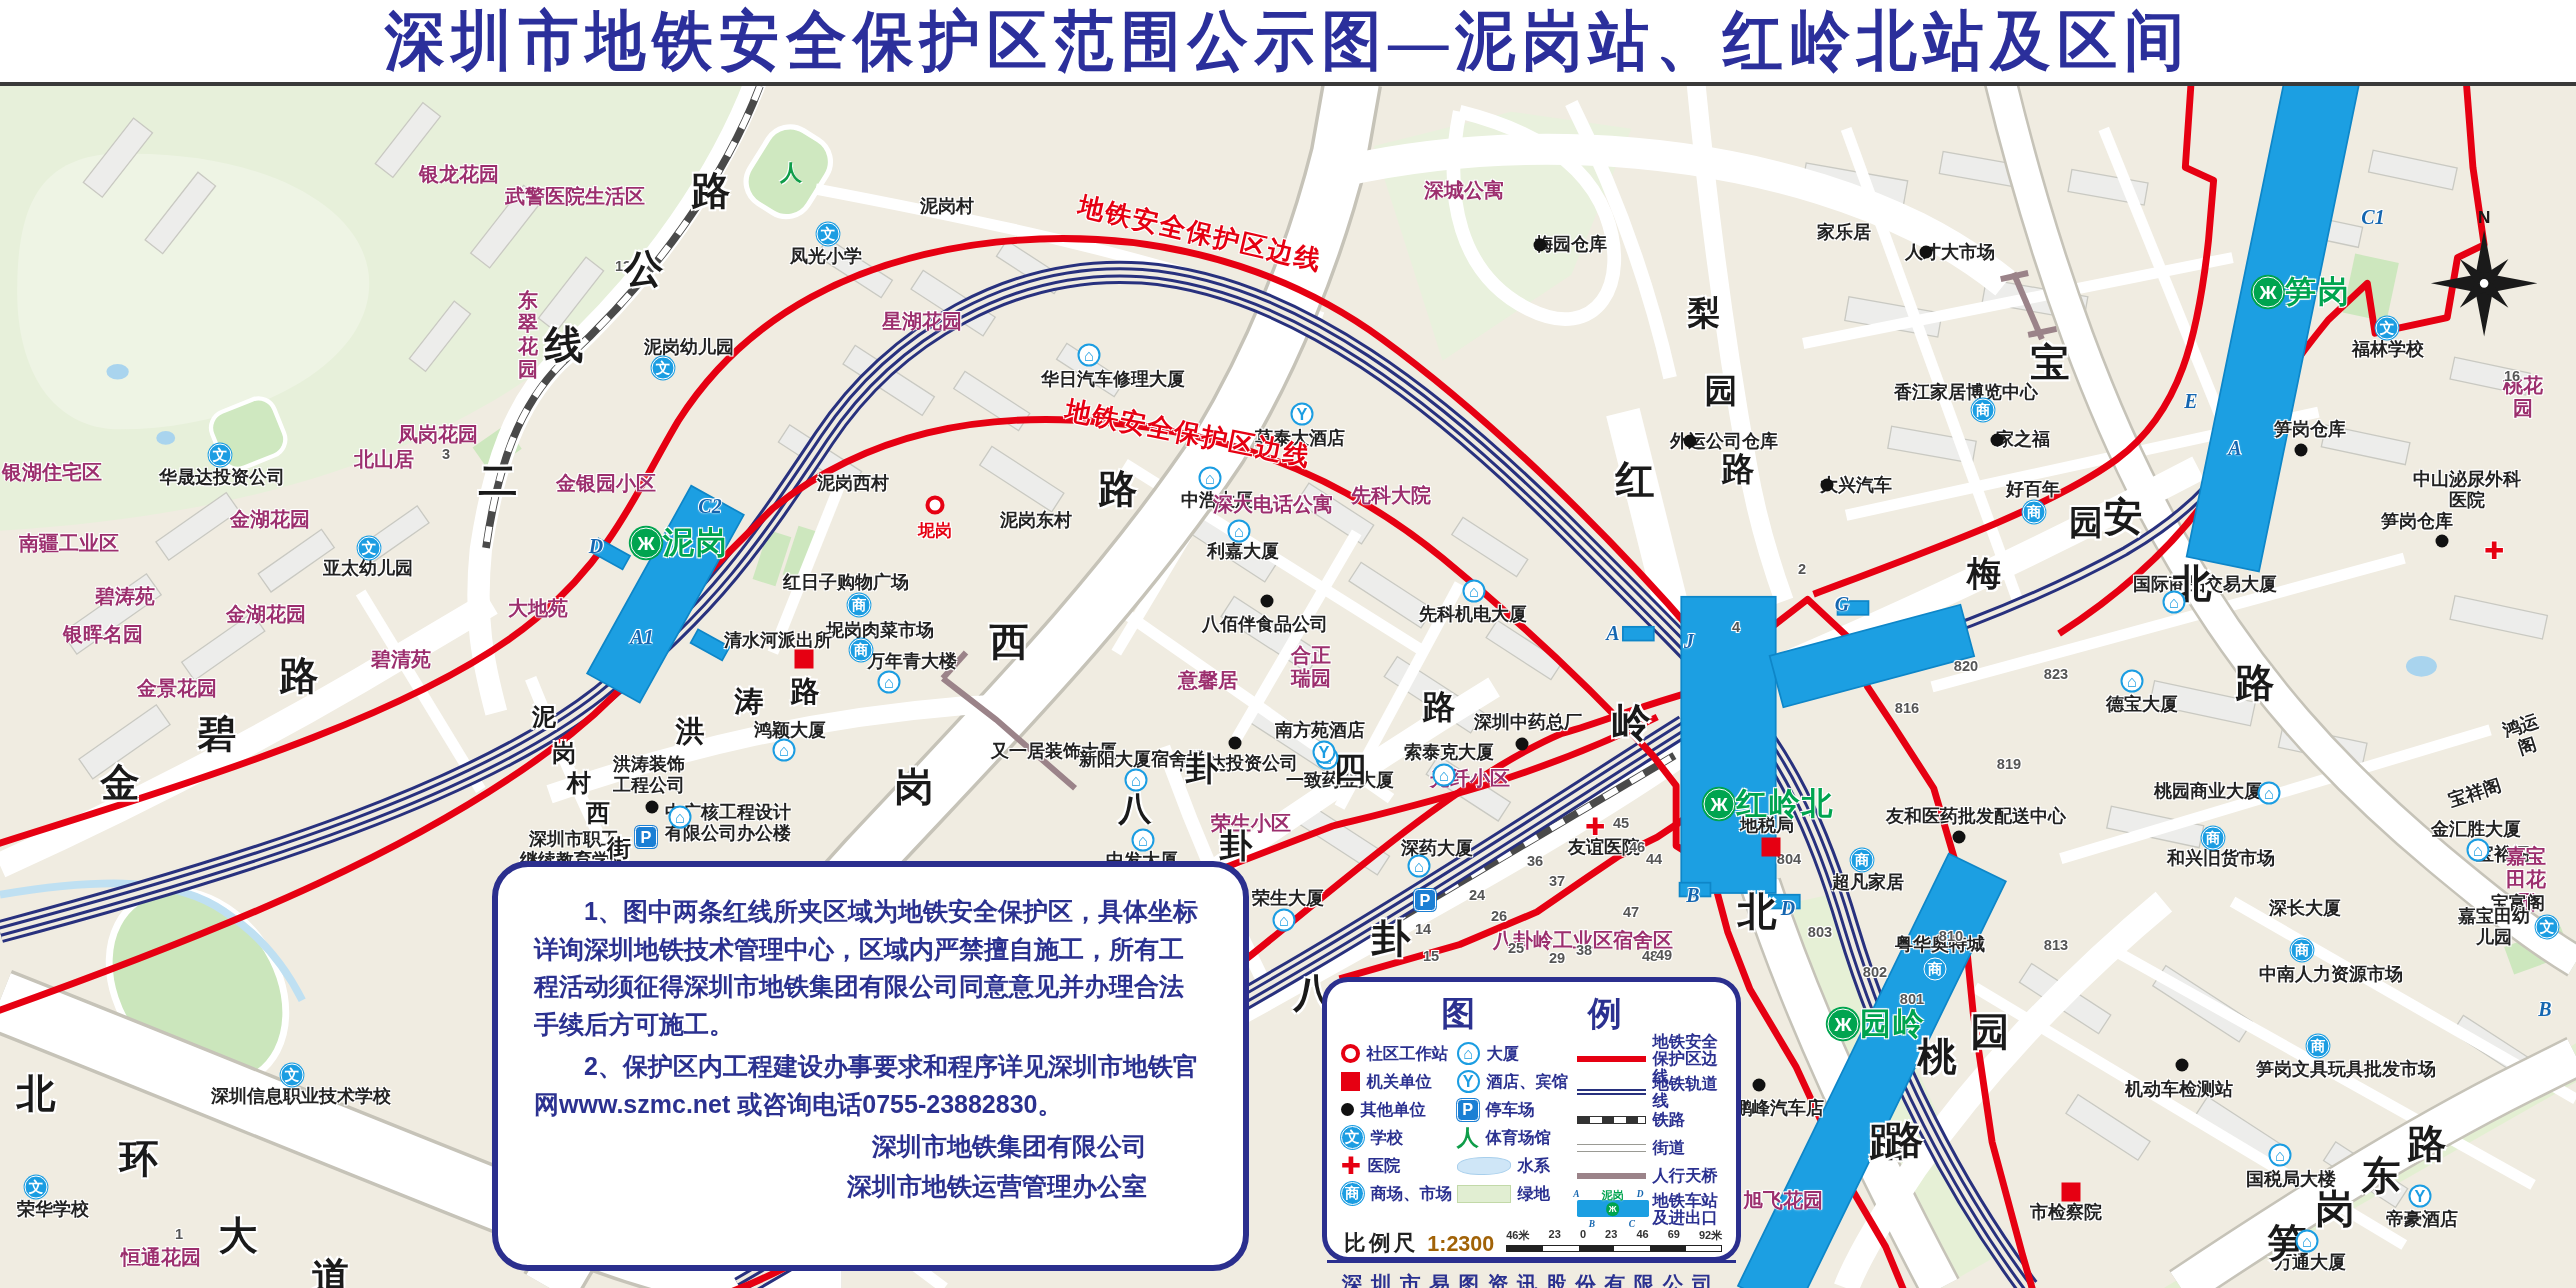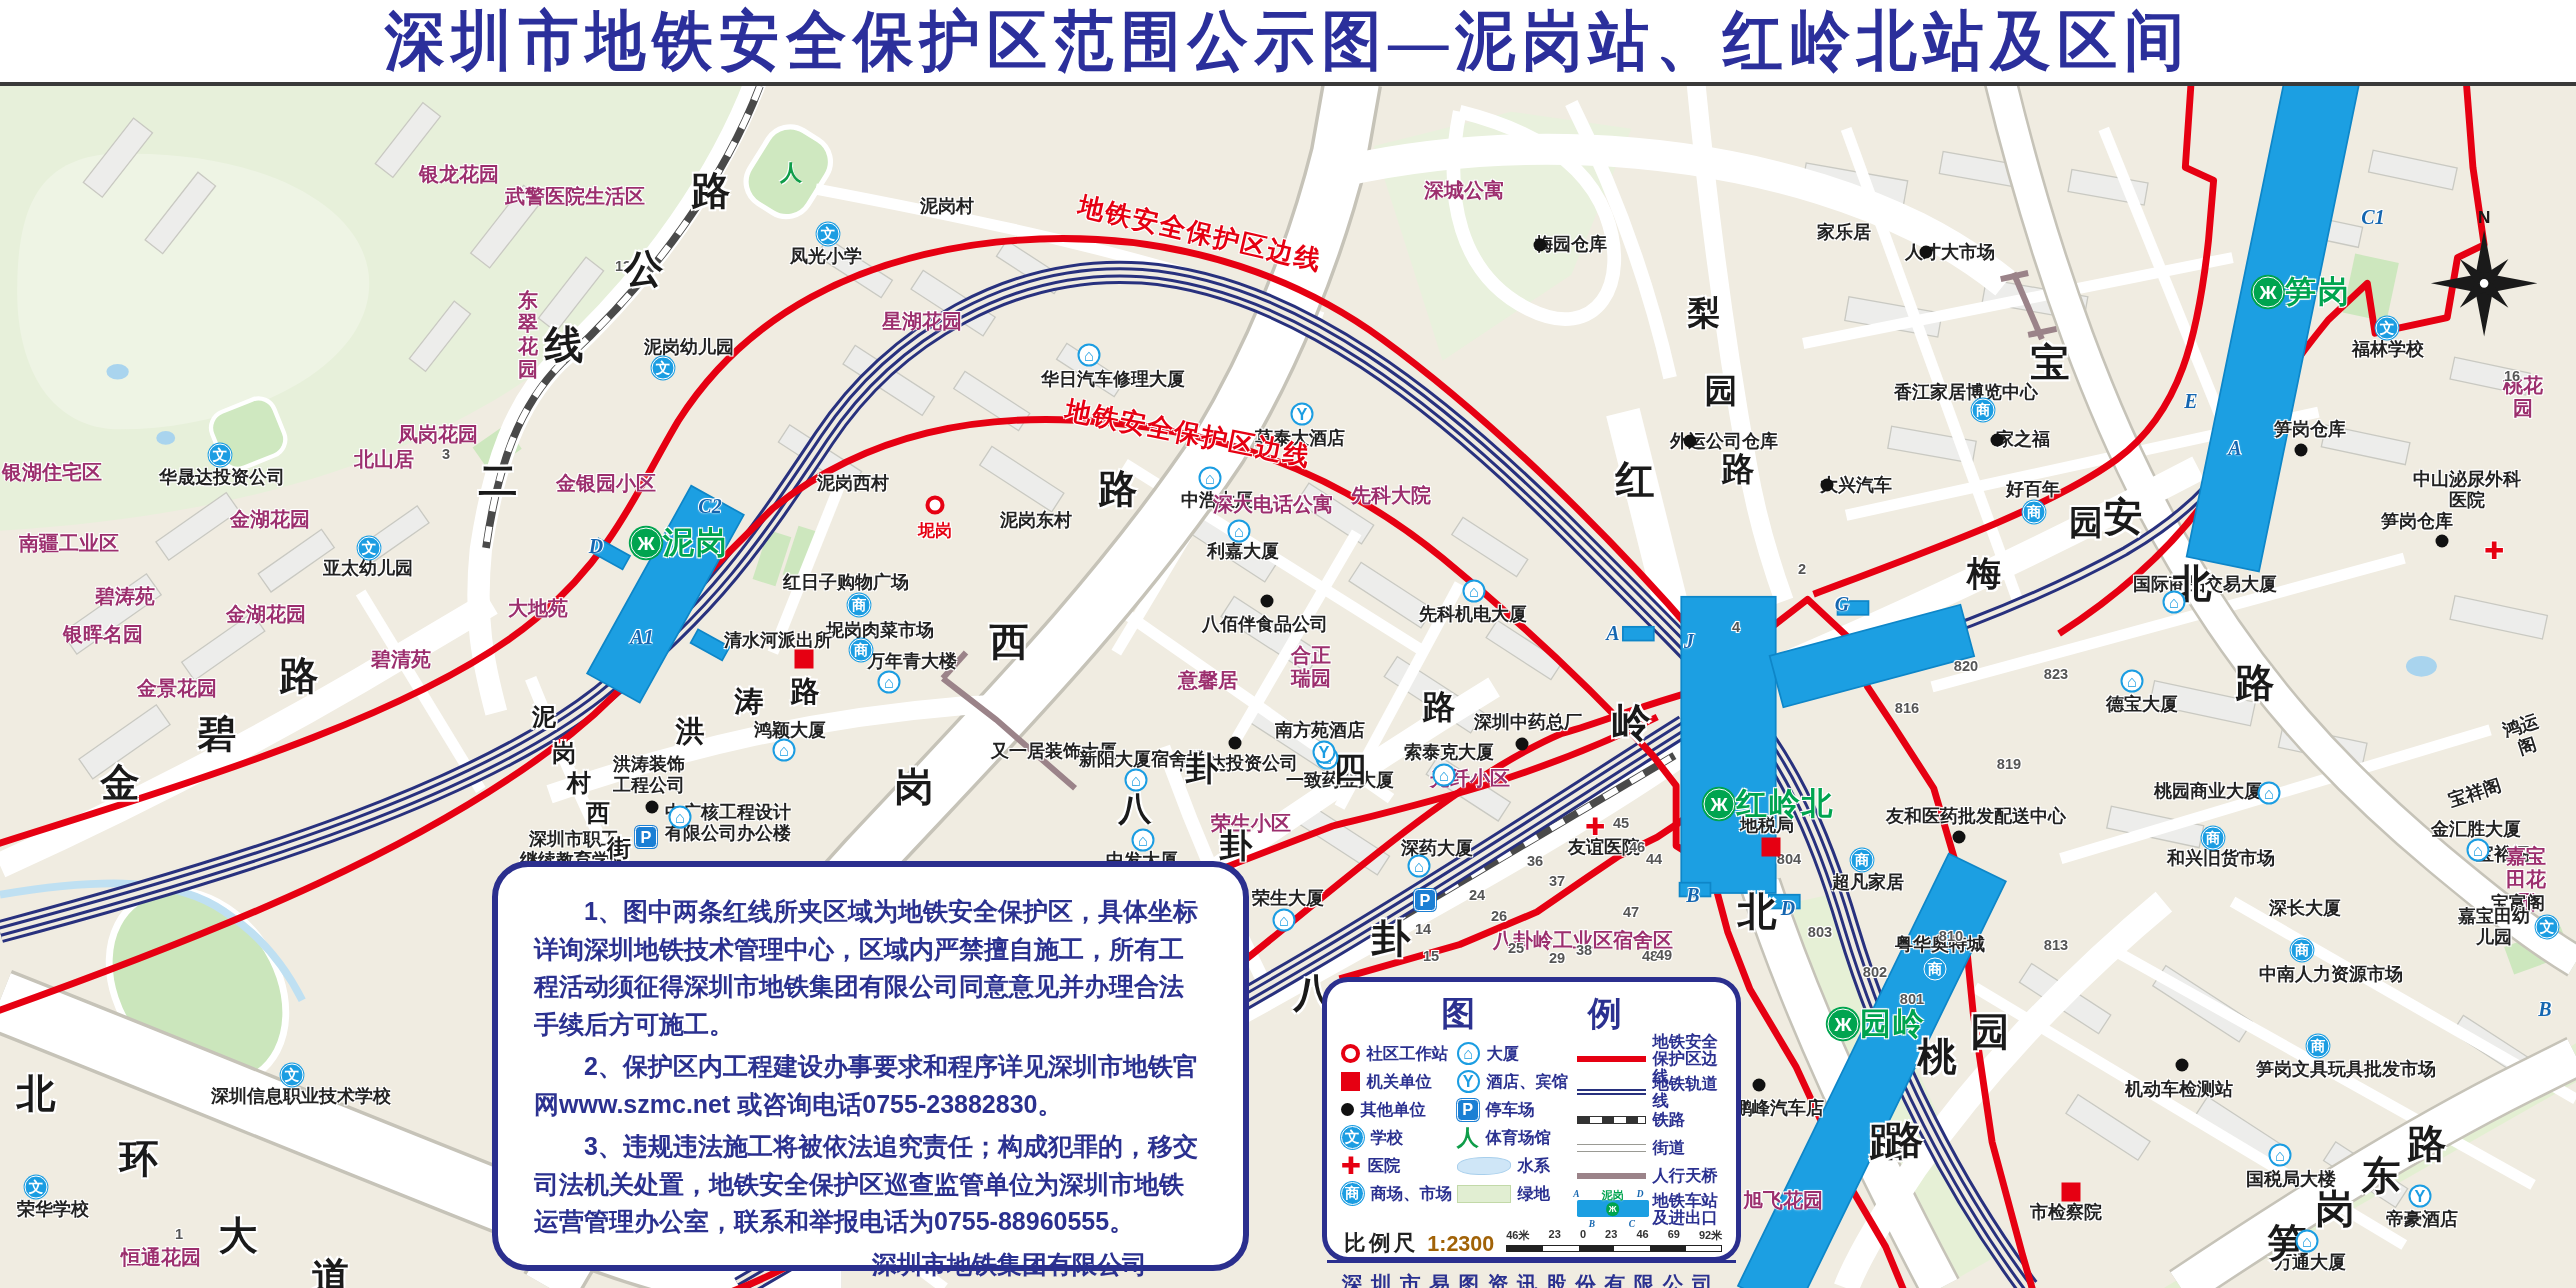--- a/index.html
+++ b/index.html
@@ -556,21 +556,20 @@
     </div>
 
   <div id="header">
     <div id="title">深圳市地铁安全保护区范围公示图—泥岗站、红岭北站及区间</div>
   </div>
 
   <div id="notebox">
     <div id="note-paragraphs">
         <p>1、图中两条红线所夹区域为地铁安全保护区，具体坐标详询深圳地铁技术管理中心，区域内严禁擅自施工，所有工程活动须征得深圳市地铁集团有限公司同意意见并办理合法手续后方可施工。</p>
         <p>2、保护区内工程建设办事要求和程序详见深圳市地铁官网www.szmc.net 或咨询电话0755-23882830。</p>
-        <p>3、违规违法施工将被依法追究责任；构成犯罪的，移交司法机关处置，地铁安全保护区巡查监管单位为深圳市地铁运营管理办公室，联系和举报电话为0755-88960555。</p>
       </div>
     <div id="note-signature">
         <p class="sig">深圳市地铁集团有限公司</p>
         <p class="sig">深圳市地铁运营管理办公室</p>
       </div>
   </div>
 
   <div id="legendbox">
     <div id="legend-title">图 例</div>
     <div id="legend-cols">

